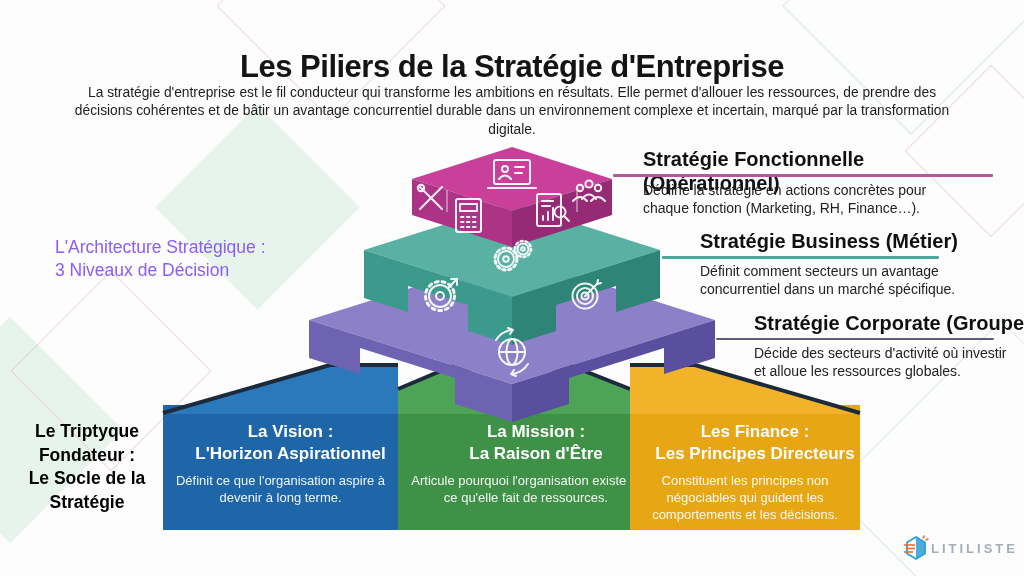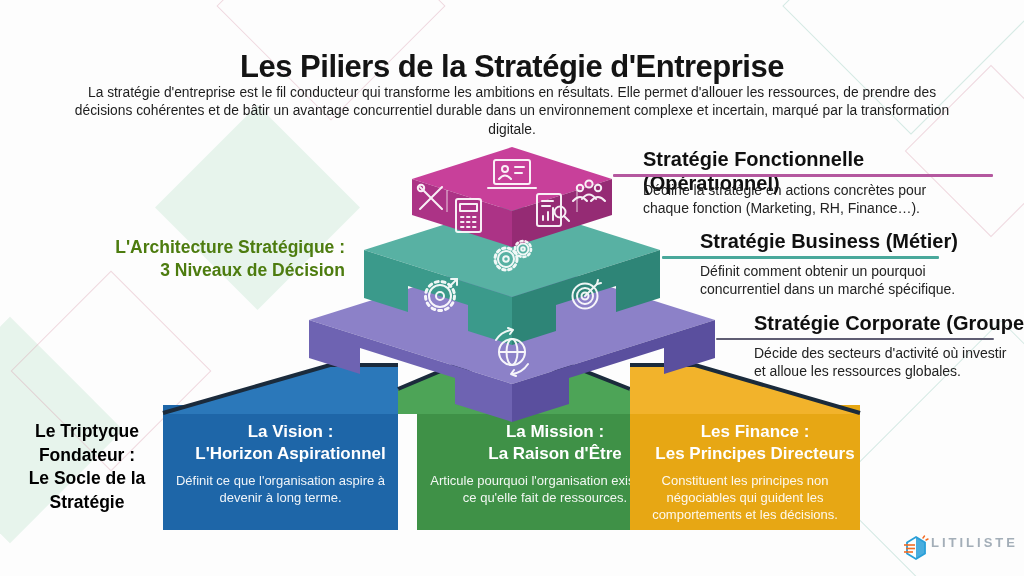--- a/index.html
+++ b/index.html
@@ -11,49 +11,49 @@
   .diamond{position:absolute;transform:rotate(45deg);pointer-events:none;}
   .d-outline-pink{border:1.5px solid rgba(216,150,170,.35);}
   .d-outline-teal{border:1.5px solid rgba(150,205,190,.4);}
   .d-fill-mint{background:rgba(205,232,214,.45);}
   
   .title{position:absolute;left:0;top:28px;width:1024px;text-align:center;
     font-size:31px;font-weight:800;letter-spacing:-.5px;color:#141414;}
   .subtitle{position:absolute;left:60px;top:70px;width:904px;text-align:center;
     font-size:13.8px;line-height:1.35;font-weight:500;color:#1d1d1d;}
   
-  .arch-label{position:absolute;left:55px;top:236px;width:290px;text-align:right;
-    font-size:17.5px;line-height:1.3;font-weight:700;white-space:pre-line;color:#4d7c0f;}
+  .arch-label{position:absolute;left:55px;top:236px;width:290px;text-align:left;
+    font-size:17.5px;line-height:1.3;font-weight:400;white-space:pre-line;color:#8b5cf6;}
   .found-label{position:absolute;left:14px;top:420px;width:146px;text-align:center;
     font-size:17.5px;line-height:1.35;font-weight:800;white-space:pre-line;color:#000000;}
   
   .annot-title{position:absolute;font-size:20px;font-weight:800;color:#101010;line-height:1.2;}
   .accent-line{position:absolute;border-radius:1px;}
   .annot-desc{position:absolute;font-size:14px;line-height:1.32;color:#222;font-weight:500;}
   .t-func{left:643px;top:147px;width:360px;}
   .l-func{left:613px;top:174px;width:380px;height:3px;}
   .p-func{left:643px;top:181px;width:300px;}
   .t-bus{left:700px;top:229px;width:290px;}
   .l-bus{left:662px;top:256px;width:277px;height:2.5px;}
   .p-bus{left:700px;top:262px;width:262px;}
   .t-corp{left:754px;top:311px;width:290px;}
   .l-corp{left:716px;top:338px;width:278px;height:2px;}
   .p-corp{left:754px;top:344px;width:262px;}
   
   .block{position:absolute;top:405px;height:125px;color:#fff;text-align:center;box-sizing:border-box;padding-top:16px;}
   .block-title{font-size:17px;font-weight:800;line-height:1.28;white-space:pre-line;padding-left:20px;}
   .block-desc{font-size:13px;line-height:1.32;margin-top:7px;padding:0 12px;color:rgba(255,255,255,.93);font-weight:400;}
   .blk-vision{left:163px;width:235px;}
-  .blk-mission{left:398px;width:256px;margin-left:19px;}
+  .blk-mission{left:398px;width:256px;}
   .blk-values{left:630px;width:230px;}
   
   .scene{position:absolute;left:0;top:0;pointer-events:none;}
   .icon{stroke:#fff;fill:none;stroke-width:2;stroke-linecap:round;stroke-linejoin:round;opacity:.92;}
   
-  .logo{position:absolute;left:903px;top:535px;display:flex;align-items:flex-start;gap:2px;}
+  .logo{position:absolute;left:903px;top:535px;display:flex;align-items:center;gap:2px;}
   .logo-text{font-size:13px;font-weight:700;letter-spacing:3px;color:#a3aeb8;}
 </style>
 </head>
 <body>
 
 <div class="canvas">
 
   <div class="diamond d-fill-mint" style="left:185px;top:135px;width:145px;height:145px;"></div>
   <div class="diamond d-fill-mint" style="left:-70px;top:350px;width:160px;height:160px;"></div>
   <div class="diamond d-outline-pink" style="left:250px;top:-75px;width:160px;height:160px;"></div>
@@ -190,21 +190,21 @@
 Fondateur :
 Le Socle de la
 Stratégie</div>
 
   <div class="annot-title t-func">Stratégie Fonctionnelle (Opérationnel)</div>
   <div class="accent-line l-func" style="background: rgb(180, 88, 159);"></div>
   <div class="annot-desc p-func">Décline la stratégie en actions concrètes pour chaque fonction (Marketing, RH, Finance…).</div>
 
   <div class="annot-title t-bus">Stratégie Business (Métier)</div>
   <div class="accent-line l-bus" style="background: rgb(73, 168, 155);"></div>
-  <div class="annot-desc p-bus">Définit comment obtenir un pourquoi concurrentiel dans un marché spécifique.</div>
+  <div class="annot-desc p-bus">Définit comment secteurs un avantage concurrentiel dans un marché spécifique.</div>
 
   <div class="annot-title t-corp">Stratégie Corporate (Groupe)</div>
   <div class="accent-line l-corp" style="background: rgb(95, 93, 115);"></div>
   <div class="annot-desc p-corp">Décide des secteurs d'activité où investir et alloue les ressources globales.</div>
 
   <div class="logo">
     <svg width="26" height="26" viewBox="0 0 26 26">
       <path d="M13,2 L22,7.5 L22,18.5 L13,24 Z" fill="#2a9fd8" opacity=".85"></path>
       <path d="M13,2 L22,7.5 L22,18.5 L13,24 L4,18.5 L4,7.5 Z" fill="none" stroke="#2a9fd8" stroke-width="1.8"></path>
       <g stroke="#f26a21" stroke-width="1.6">

